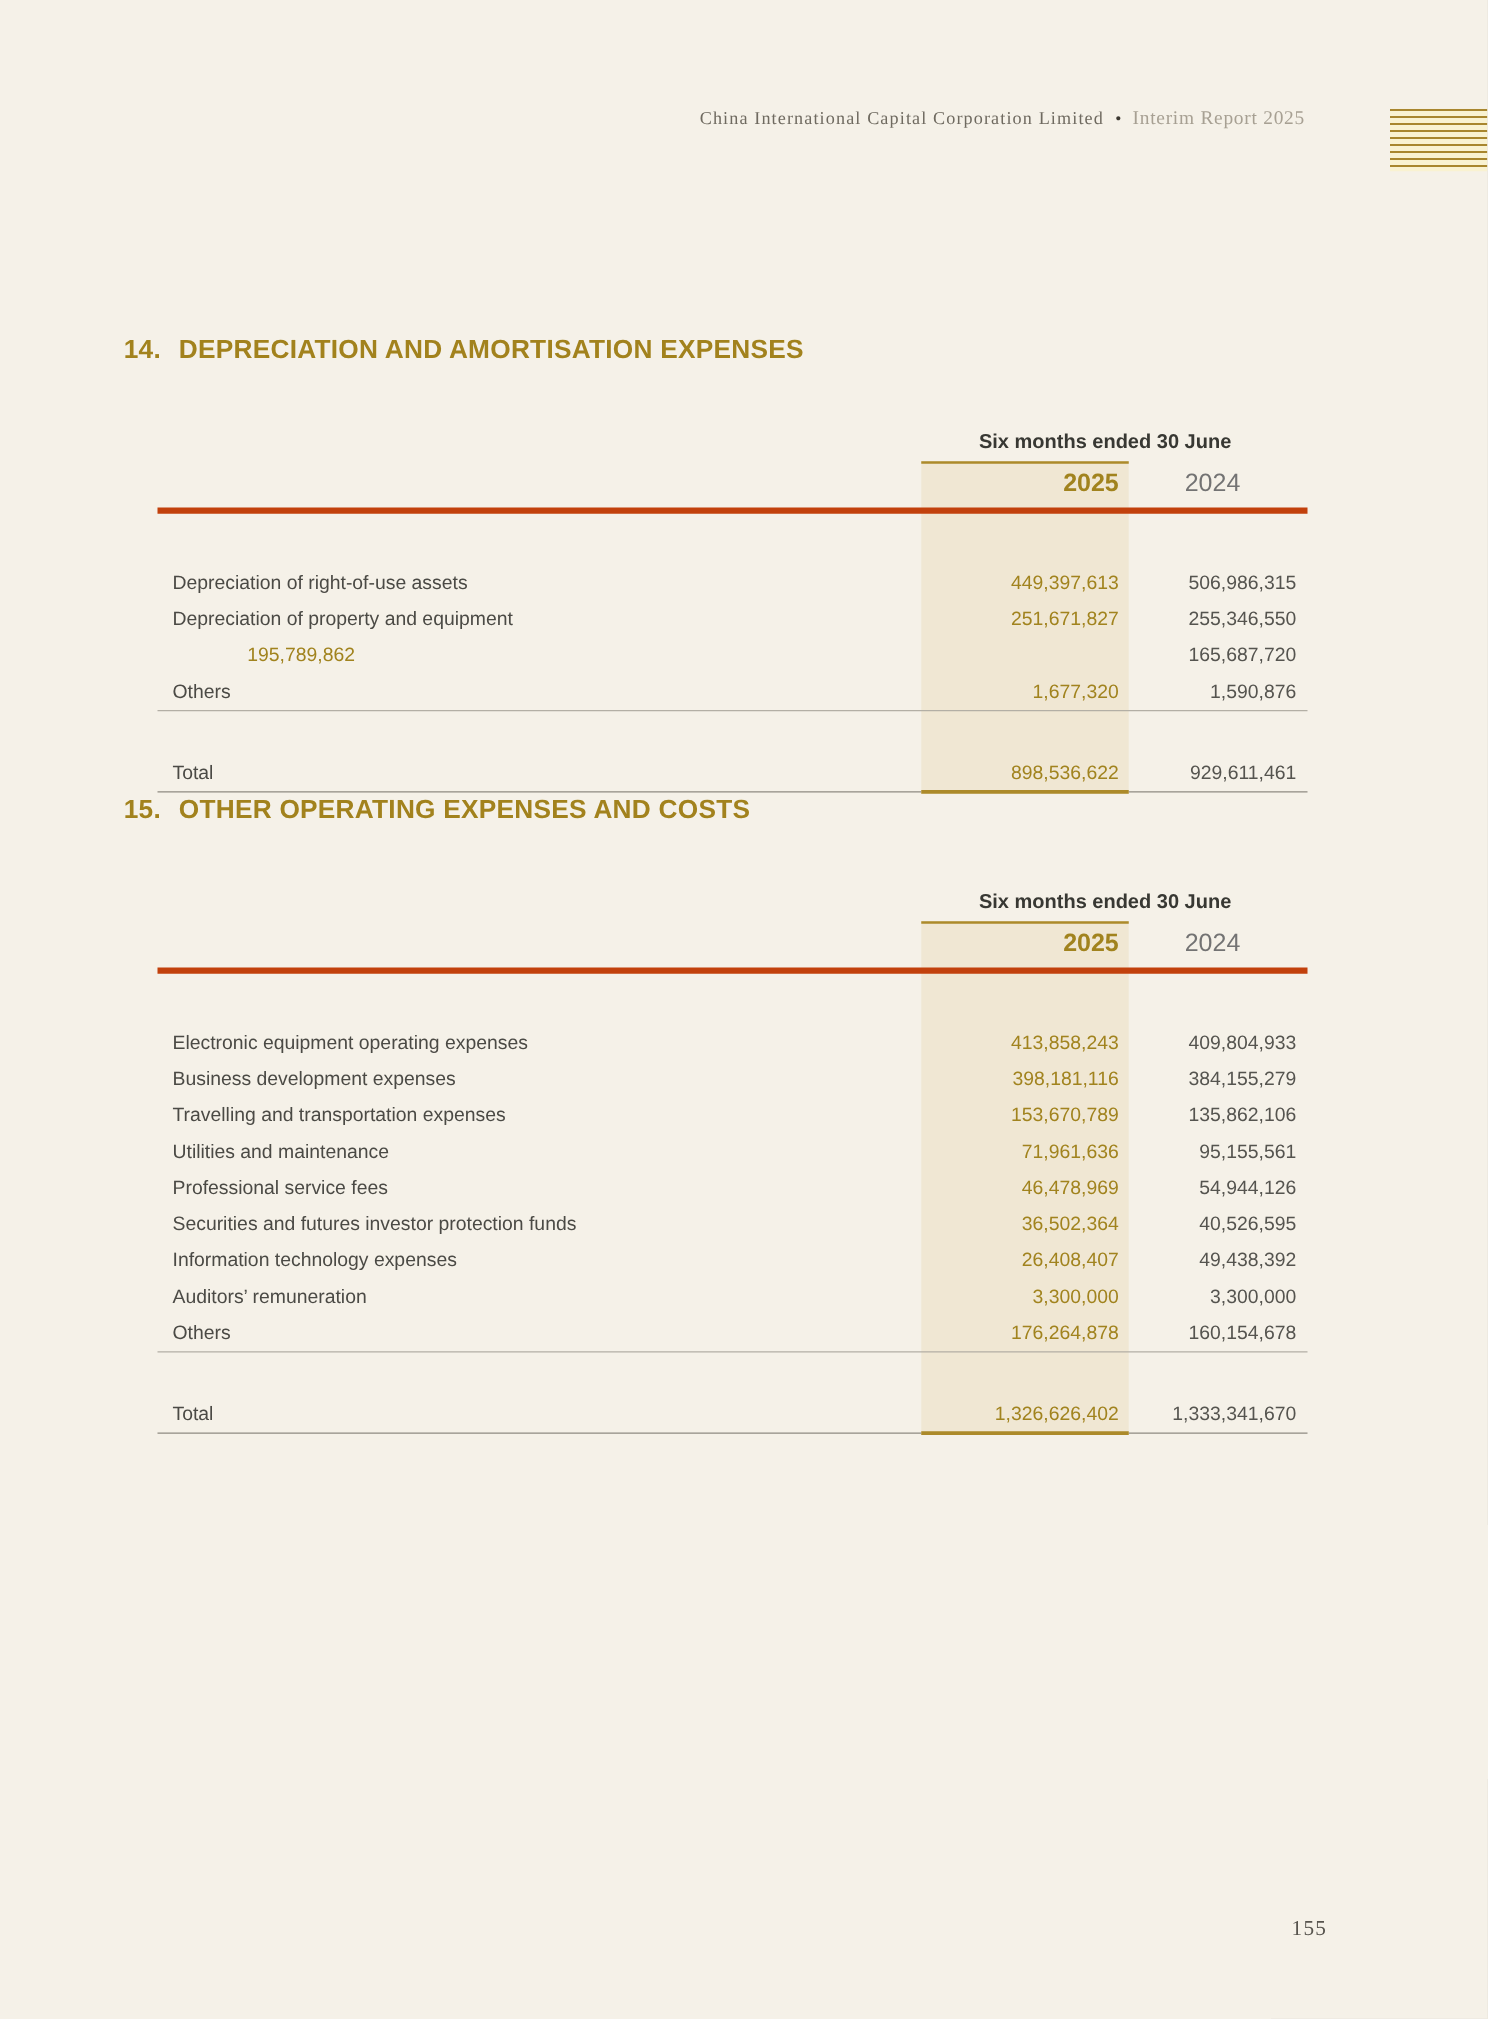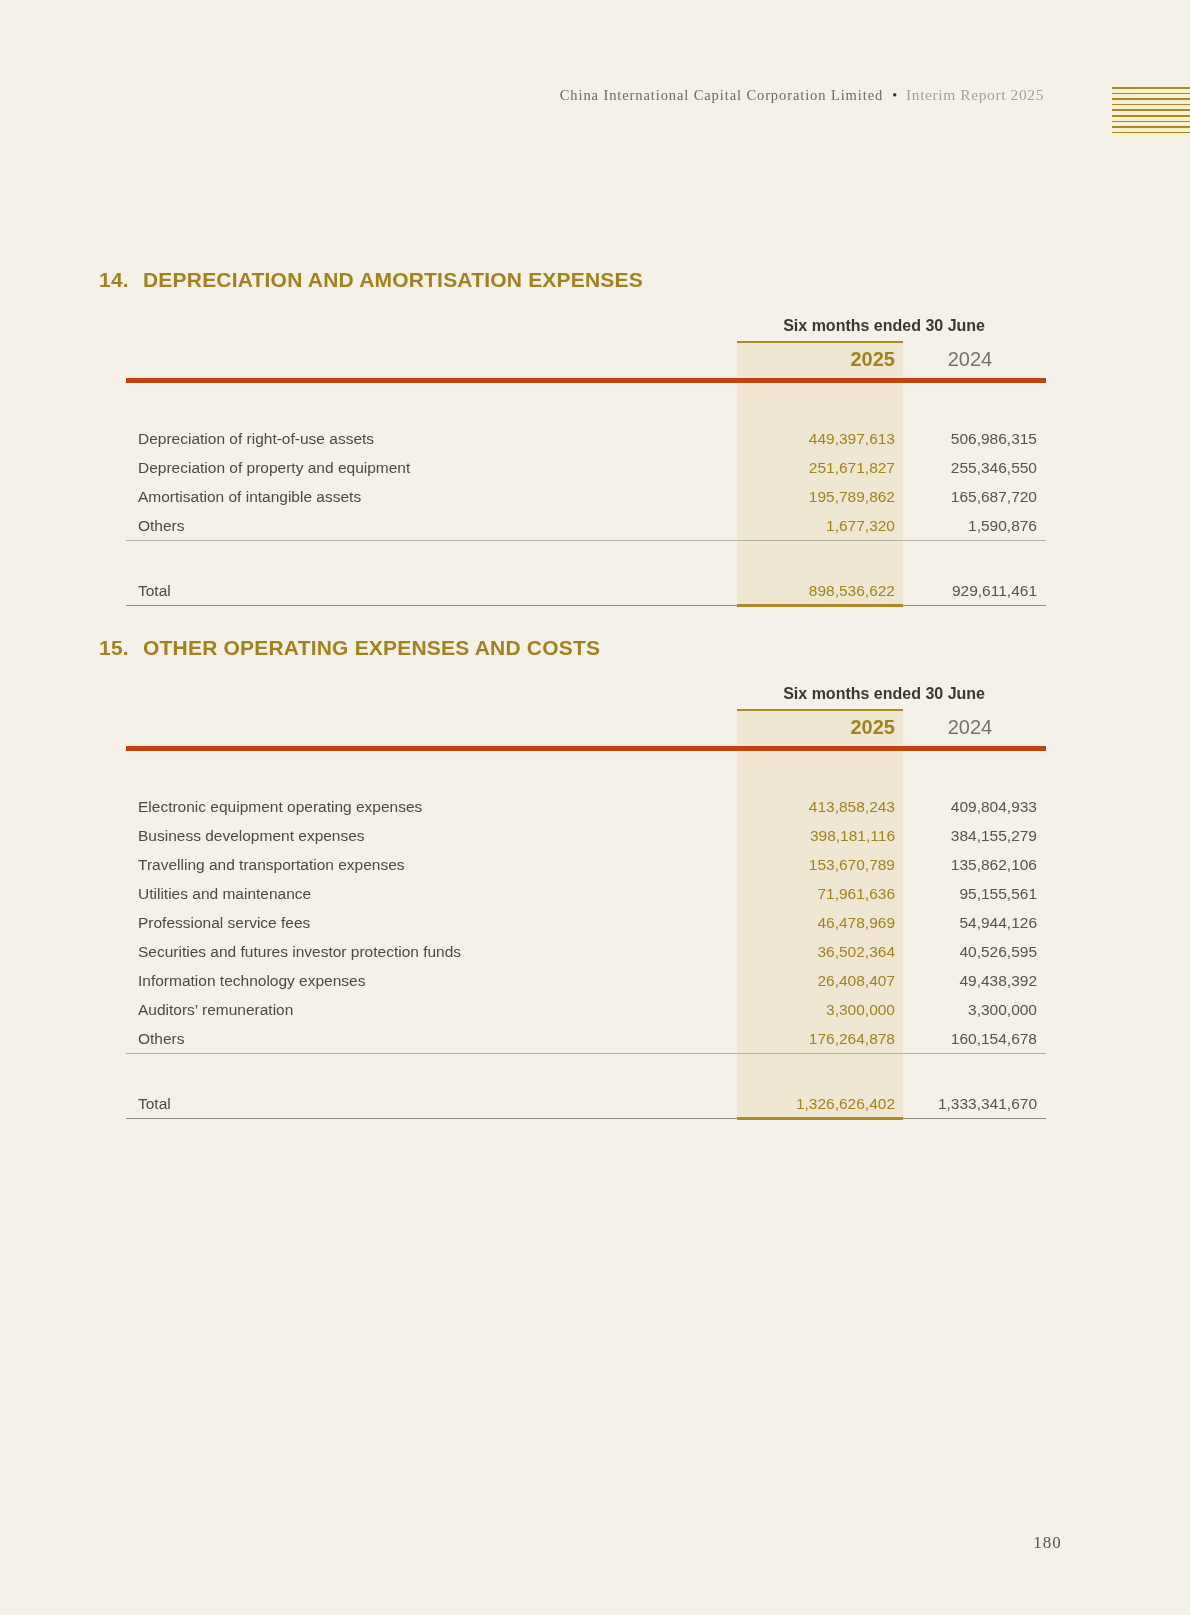--- a/index.html
+++ b/index.html
@@ -27,21 +27,21 @@
   }
 
   
   .section-heading {
     position:absolute; left:99px; display:flex;
     font-size:21px; font-weight:bold; color:#a2821d; letter-spacing:0.2px;
   }
   .section-heading .num { width:44px; }
 
   
-  .fin-table { position:absolute; left:126px; width:920px; border-bottom:1px solid #8f8b81; }
+  .fin-table { position:absolute; left:126px; width:920px; border-bottom:1px solid #8f8b81;margin-top:28px; }
   .beige-col {
     position:absolute; left:611px; width:166px; top:26px; bottom:-2px;
     background:#f0e7d3;
     border-top:2px solid #ac8a2a; border-bottom:3px solid #ac8a2a;
     z-index:0;
   }
   .spanner {
     position:relative; z-index:1; height:26px; line-height:22px;
     text-align:right; padding-right:61px;
     font-size:16px; font-weight:bold; color:#383833;
@@ -96,21 +96,20 @@
           <span class="c24">506,986,315</span>
         </div>
 
         <div class="row">
           <span class="label">Depreciation of property and equipment</span>
           <span class="c25">251,671,827</span>
           <span class="c24">255,346,550</span>
         </div>
 
         <div class="row">
-          <span class="label">Amortisation of intangible assets</span>
           <span class="c25">195,789,862</span>
           <span class="c24">165,687,720</span>
         </div>
 
         <div class="row">
           <span class="label">Others</span>
           <span class="c25">1,677,320</span>
           <span class="c24">1,590,876</span>
         </div>
       </div>
@@ -194,15 +193,15 @@
       </div>
     <div class="total-block">
       <div class="row">
         <span class="label" style="font-weight:normal;">Total</span>
         <span class="c25">1,326,626,402</span>
         <span class="c24">1,333,341,670</span>
       </div>
     </div>
   </div>
 
-  <div class="page-number">180</div>
+  <div class="page-number">155</div>
 
 </div>
 
 </body></html>

